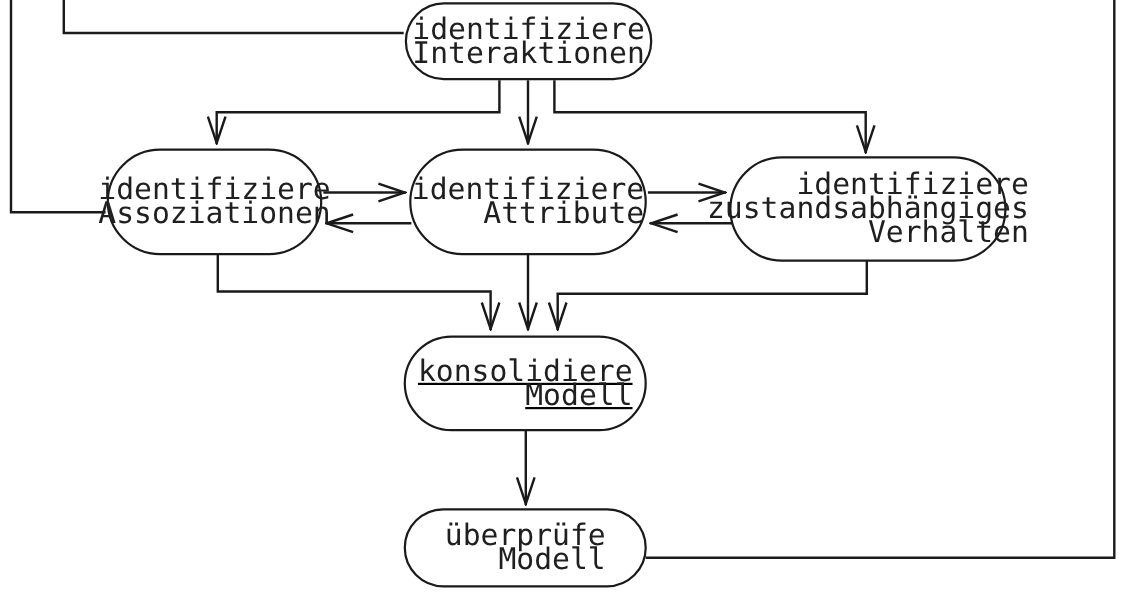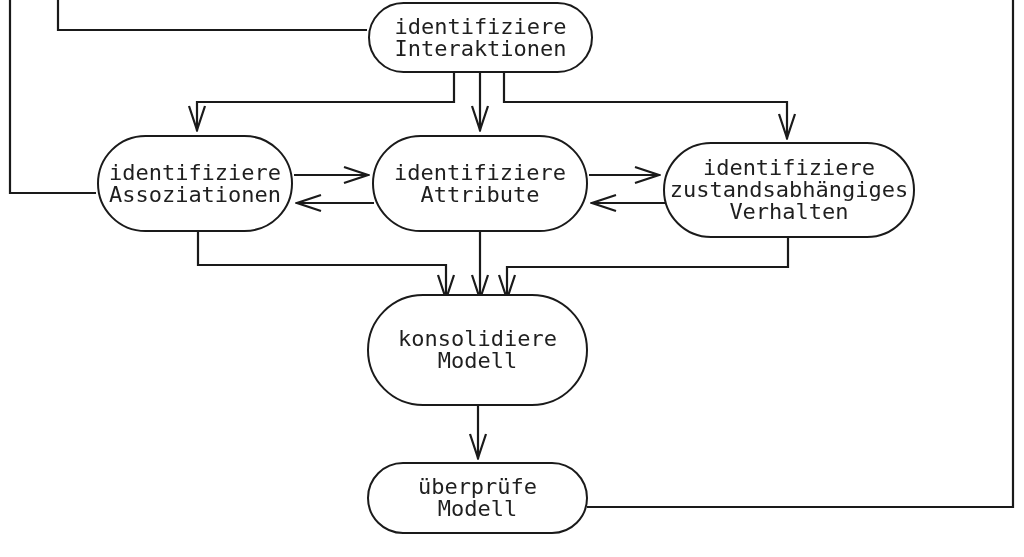--- a/index.html
+++ b/index.html
@@ -30,22 +30,22 @@
     box-sizing: border-box;
     border: 2.2px solid #1a1a1a;
     border-radius: 999px;
     background: #ffffff;
     display: flex;
     align-items: center;
     justify-content: center;
   }
   .node .label {
     white-space: pre-line;
-    text-align: center;
-    font-size: 22px;
+    text-align: right;
+    font-size: 27px;
     line-height: 22px;
     color: #1f1f1f;
     letter-spacing: 0px;
   }
 </style>
 </head>
 <body>
 
 <div class="canvas">
 
@@ -91,21 +91,21 @@
     <span class="label">identifiziere
 Attribute</span>
   </div>
 
   <div class="node" style="left:663px; top:142px; width:252px; height:96px;">
     <span class="label">identifiziere
 zustandsabhängiges
 Verhalten</span>
   </div>
 
-  <div class="node" style="left:367px; top:294px; width:221px; height:112px;">
+  <div class="node" style="left:367px; top:305px; width:221px; height:87px;text-decoration:underline;">
     <span class="label">konsolidiere
 Modell</span>
   </div>
 
   <div class="node" style="left:367px; top:462px; width:221px; height:72px;">
     <span class="label">überprüfe
 Modell</span>
   </div>
 
 </div>

